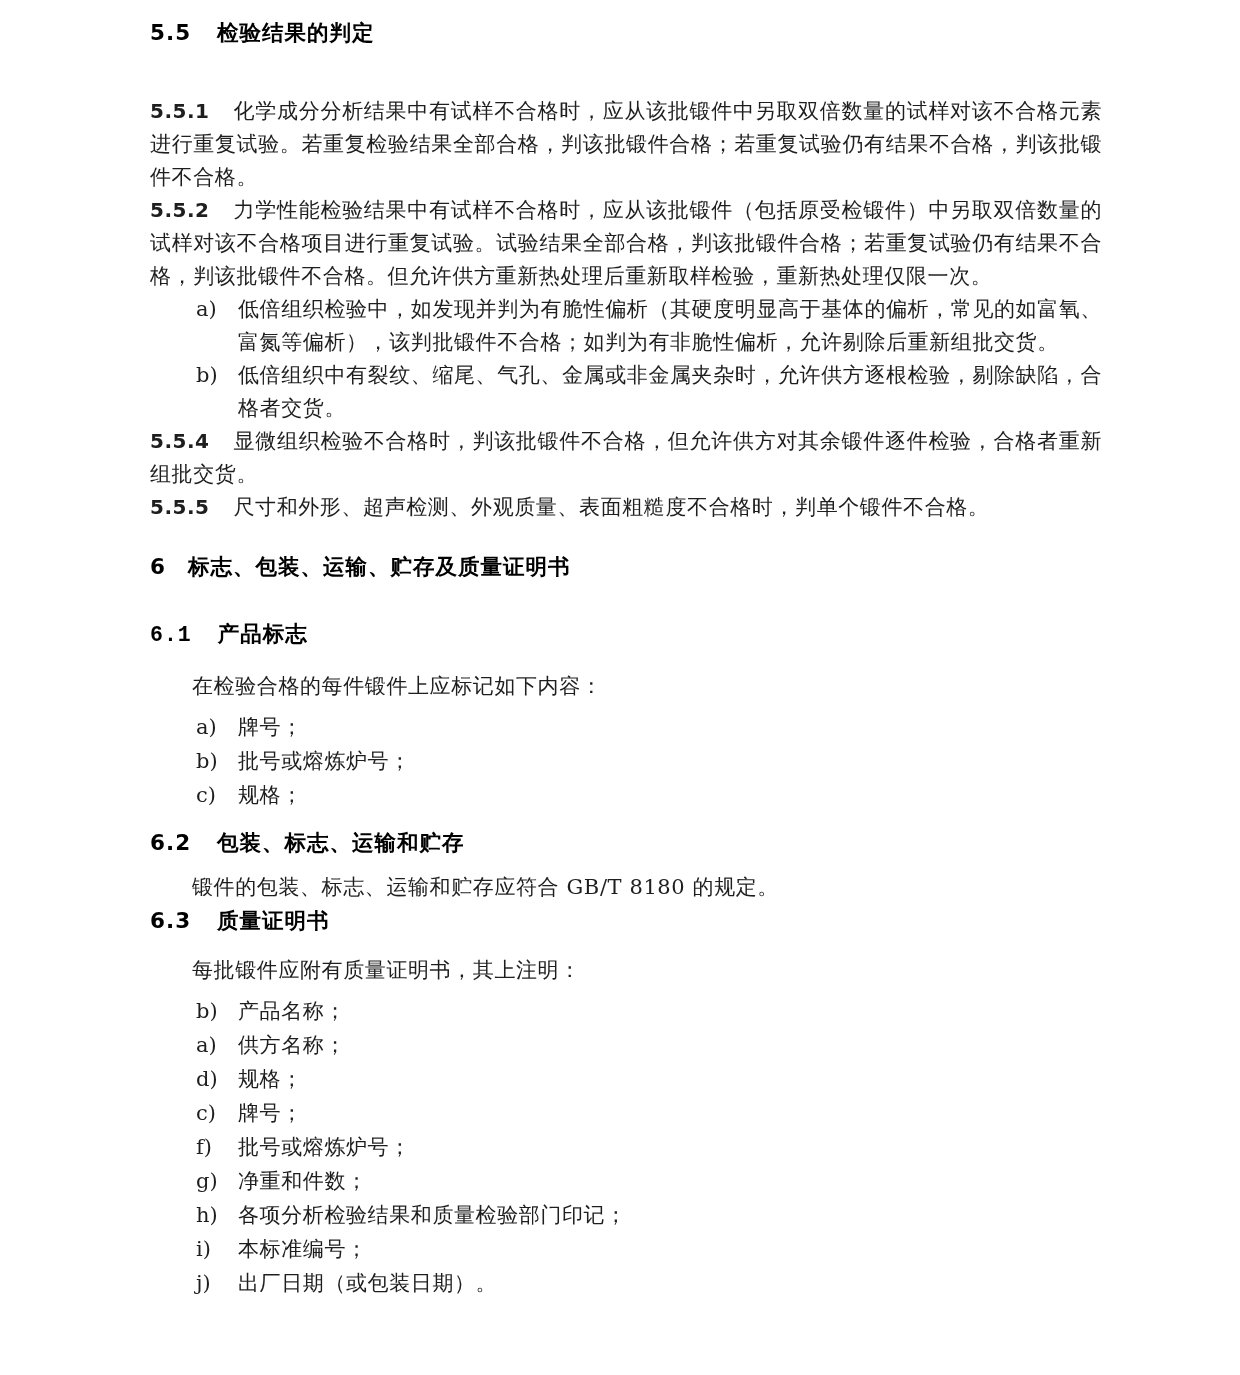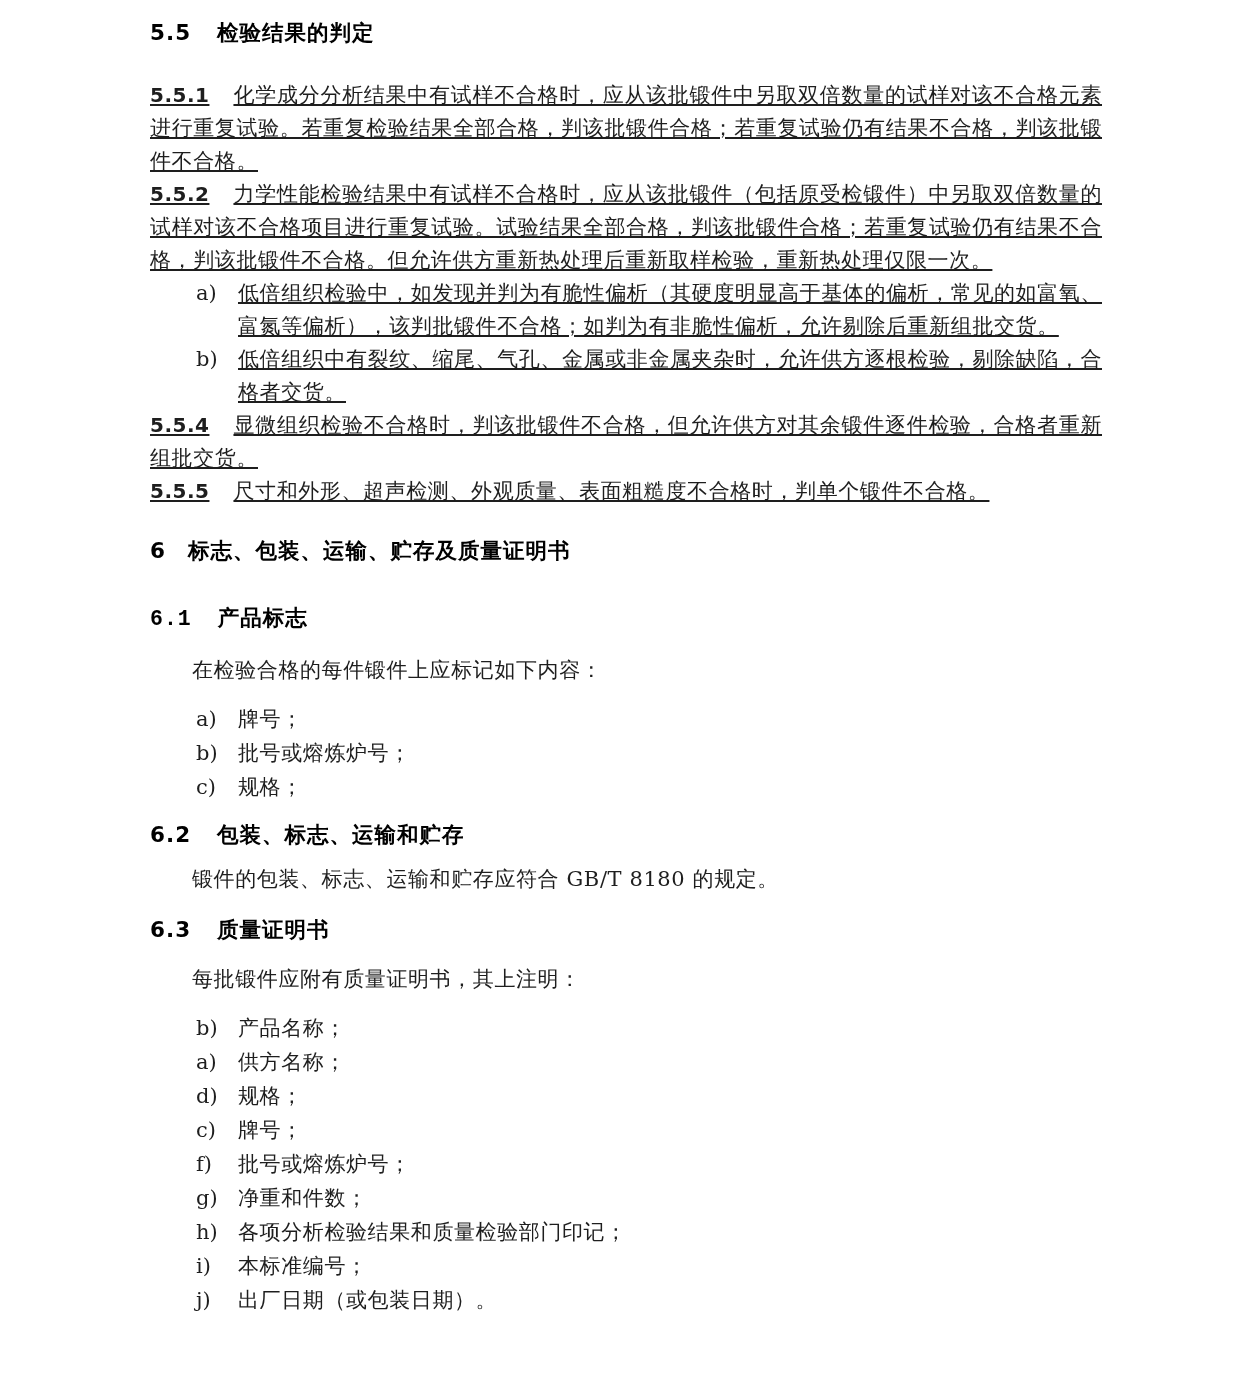--- a/index.html
+++ b/index.html
@@ -31,21 +31,21 @@
     font-weight: 700;
     font-size: 21.5px;
     line-height: 33px;
     letter-spacing: 1px;
     color: #000000;
     margin: 0;
   }
   .hd .hd-num { margin-right: 26px; }
   .hd.hd-chapter .hd-num { margin-right: 22px; }
   
-  .block { margin-top: 30px; text-decoration: underline; }
+  .block { margin-top: 46px; }
   .para {
     margin: 0;
     text-align: justify;
   }
   .cnum {
     font-family: "DejaVu Sans", "Liberation Sans", sans-serif;
     font-weight: 700;
     font-size: 20px;
     margin-right: 24px;
     letter-spacing: 0.5px;
@@ -68,23 +68,23 @@
     margin: 0;
     padding-left: 42px;
     text-align: justify;
   }
   
   .mt-h6   { margin-top: 26px; }
   .mt-h61  { margin-top: 36px; font-family: Liberation Mono, monospace; }
   .mt-p61  { margin-top: 18px; }
   .mt-h62  { margin-top: 14px; }
   .mt-p62  { margin-top: 12px; }
-  .mt-h63  { margin-top: 17px; }
+  .mt-h63  { }
   .mt-p63  { margin-top: 17px; }
-  .mt-list { margin-top: 16px; }
+  .mt-list { margin-top: 8px; }
 </style>
 </head>
 <body>
 
 <div class="page">
   <div class="content">
 
     <h2 class="hd"><span class="hd-num">5.5</span><span class="hd-title">检验结果的判定</span></h2>
 
     <div class="block">

